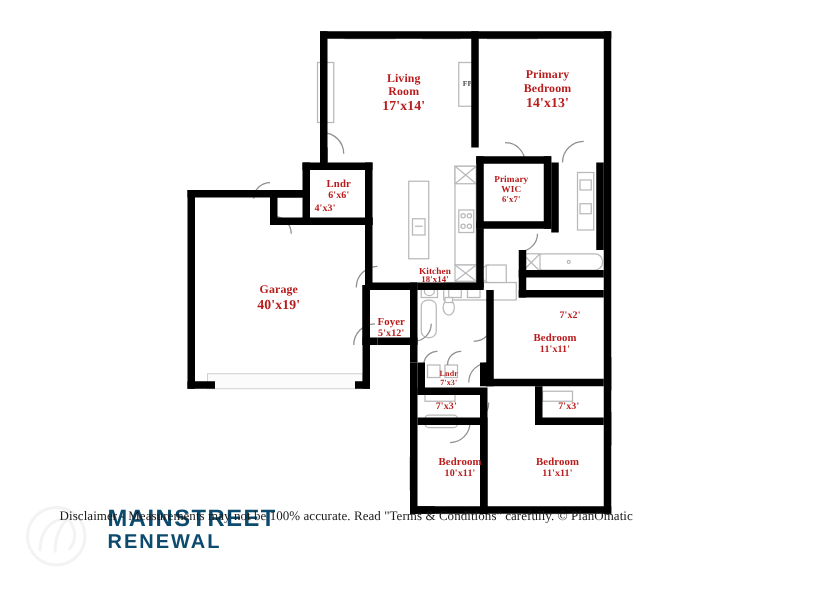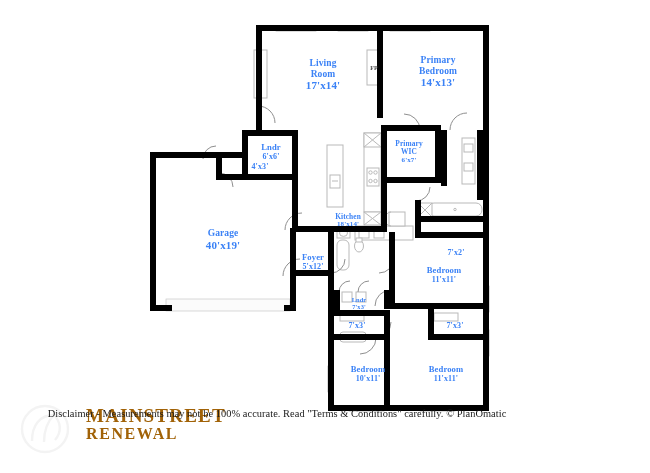--- a/index.html
+++ b/index.html
@@ -22,21 +22,21 @@
   }
   #floorplan-svg {
     position: absolute;
     left: 0; top: 0;
     width: 650px;
     height: 473px;
   }
   .room-label {
     position: absolute;
     text-align: center;
-    color: #3b82f6;
+    color: #b91c1c;
     font-family: "Liberation Serif", serif;
     font-weight: bold;
     line-height: 1.12;
     white-space: nowrap;
     transform: translate(-50%, -50%);
     letter-spacing: 0.1px;
     pointer-events: none;
   }
   .room-label .rm-name { display: block; }
   .room-label .rm-dim { display: block; }
@@ -55,25 +55,25 @@
     left: 14px;
     top: 404px;
     width: 270px;
     height: 50px;
     pointer-events: none;
   }
   #wm-text {
     position: absolute;
     left: 72px;
     top: 2px;
-    font-family: Liberation Serif, serif;
+    font-family: Liberation Sans, sans-serif;
     font-weight: bold;
     font-size: 19px;
     letter-spacing: 1.2px;
-    color: #a16207;
+    color: #0c4a6e;
     line-height: 1.05;
   }
   #wm-text .wm-line2 {
     display: block;
     font-size: 16px;
     letter-spacing: 1.6px;
   }
   #wm-mark {
     position: absolute;
     left: 0px;

